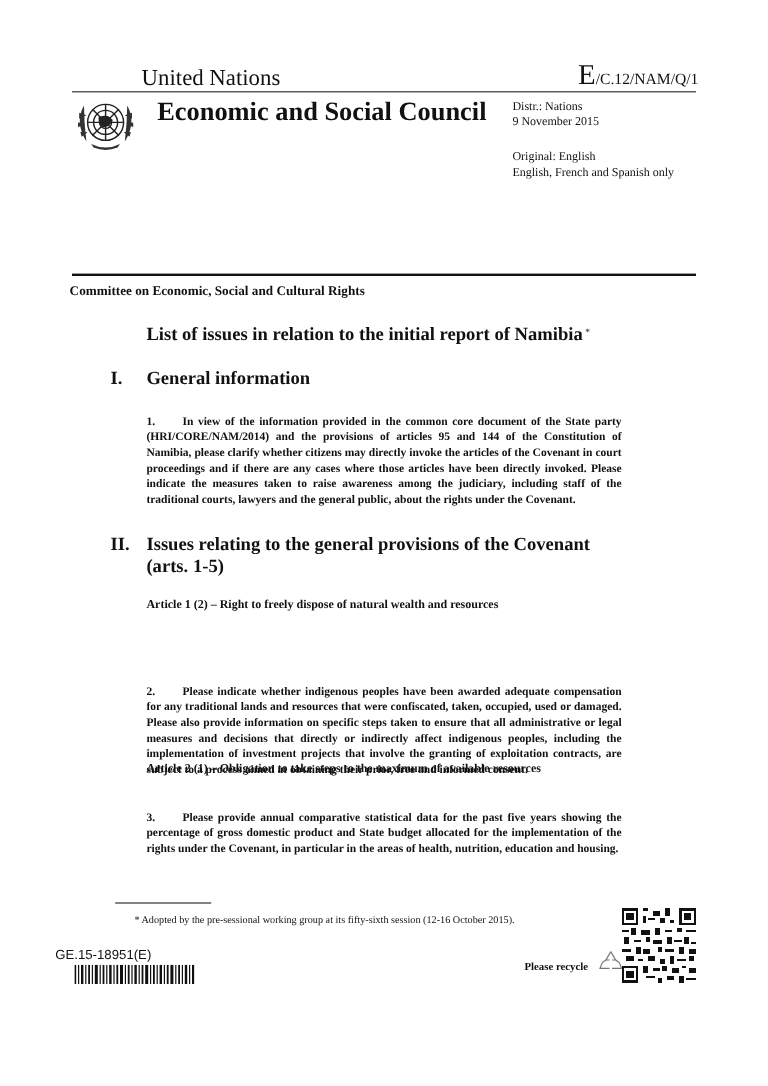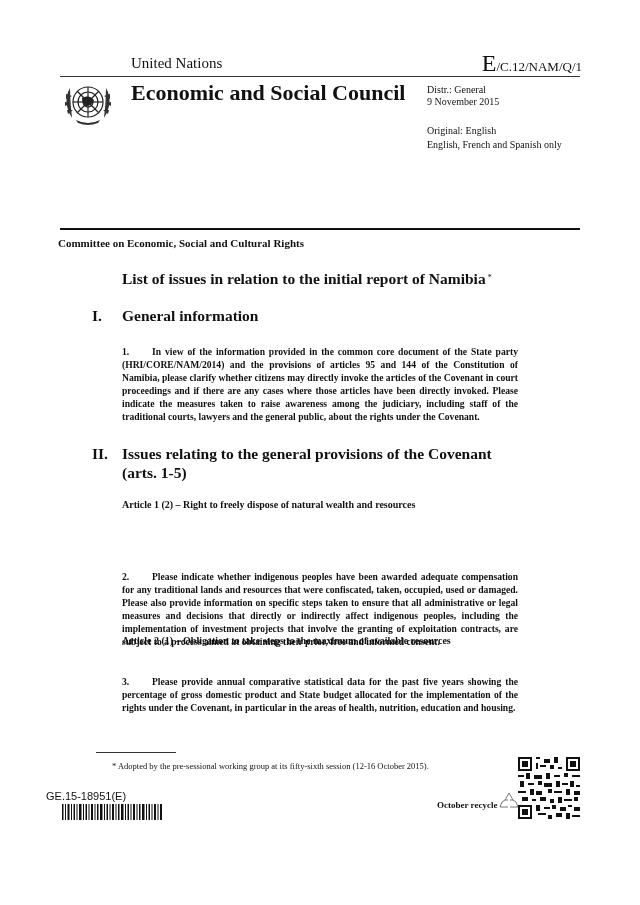--- a/index.html
+++ b/index.html
@@ -1,19 +1,19 @@
 <!DOCTYPE html>
 <html><head>
   <meta charset="utf-8">
   <style>
     html, body { margin: 0; padding: 0; background: #ffffff; }
     body { width: 640px; height: 905px; position: relative; overflow: hidden;
            font-family: "Liberation Serif", "DejaVu Serif", serif; color: #111; }
     .abs { position: absolute; }
-    .un-name { left: 131px; top: 55px; font-size: 15px; }
+    .un-name { left: 118px; top: 55px; font-size: 19px; }
     .symbol { right: 58px; top: 50px; font-size: 13px; white-space: nowrap; margin-left: 16px; }
     .symbol .big { font-size: 24px; }
     .rule-thin { left: 60px; width: 520px; top: 76px; height: 1px; background: #333; }
     .logo { left: 58px; top: 78px; width: 60px; height: 50px; }
     .council { left: 131px; top: 80px; font-size: 22px; font-weight: bold; }
     .distr { left: 427px; top: 84px; font-size: 10px; line-height: 12px; }
     .orig { left: 427px; top: 124px; font-size: 10px; line-height: 14px; }
     .rule-thick { left: 60px; width: 520px; top: 228px; height: 2px; background: #111; }
     .committee { left: 58px; top: 237px; font-size: 11px; font-weight: bold; }
     .title { left: 122px; top: 270px; font-size: 15.5px; font-weight: bold; }
@@ -54,21 +54,21 @@
     <path d="M12 10 q-8 14 2 30 q-2 -16 -2 -30z"></path>
     <path d="M48 10 q8 14 -2 30 q2 -16 2 -30z"></path>
     <path d="M8 16 l6 2 l-6 3z M7 24 l6 1 l-6 3z M9 32 l6 0 l-5 4z"></path>
     <path d="M52 16 l-6 2 l6 3z M53 24 l-6 1 l6 3z M51 32 l-6 0 l5 4z"></path>
     <path d="M18 42 q12 6 24 0 l-2 3 q-10 4 -20 0z"></path>
   </g>
 </svg>
 
 <div class="abs council">Economic and Social Council</div>
 <div class="abs distr">
-  <div>Distr.: General</div>
+  <div>Distr.: Nations</div>
   <div>9 November 2015</div>
 </div>
 <div class="abs orig">
   <div>Original: English</div>
   <div>English, French and Spanish only</div>
 </div>
 
 <div class="abs rule-thick"></div>
 <div class="abs committee">Committee on Economic, Social and Cultural Rights</div>
 
@@ -133,21 +133,21 @@
     <rect x="80" y="0" width="2.5" height="16"></rect>
       <rect x="84" y="0" width="1" height="16"></rect>
       <rect x="86.5" y="0" width="1.5" height="16"></rect>
     <rect x="89.5" y="0" width="1" height="16"></rect>
       <rect x="92" y="0" width="2" height="16"></rect>
       <rect x="95.5" y="0" width="1" height="16"></rect>
     <rect x="98" y="0" width="2" height="16"></rect>
   </g>
 </svg>
 
-<div class="abs recycle-txt">October recycle</div>
+<div class="abs recycle-txt">Please recycle</div>
 <svg class="abs recycle-ico" viewBox="0 0 22 22">
   <g fill="none" stroke="#777" stroke-width="1">
     <path d="M11 3 l4 7 h-3 M11 3 l-4 7 h3"></path>
     <path d="M4 12 l-2 5 h8 M18 12 l2 5 h-8"></path>
     <path d="M7 10 l-3 2 M15 10 l3 2"></path>
   </g>
 </svg>
 
 <svg class="abs qr" viewBox="0 0 31 31" shape-rendering="crispEdges">
   <rect width="31" height="31" fill="#fff"></rect>

